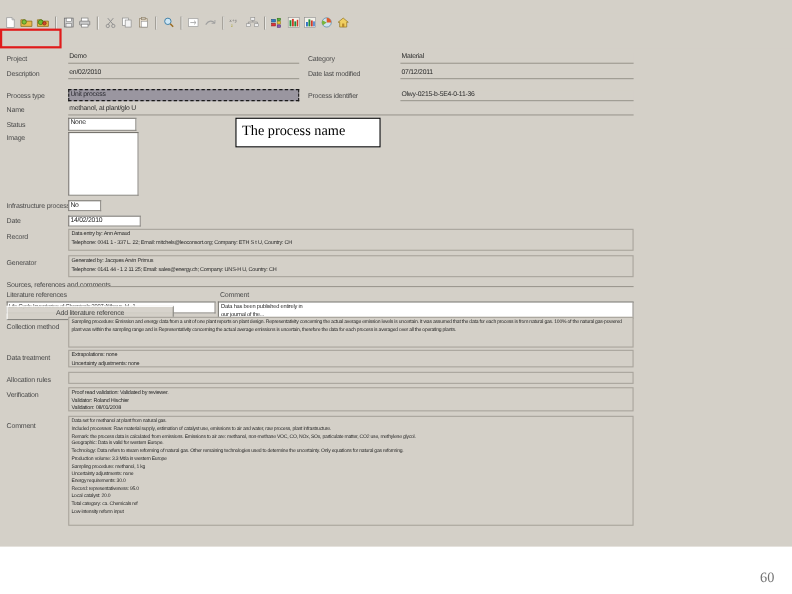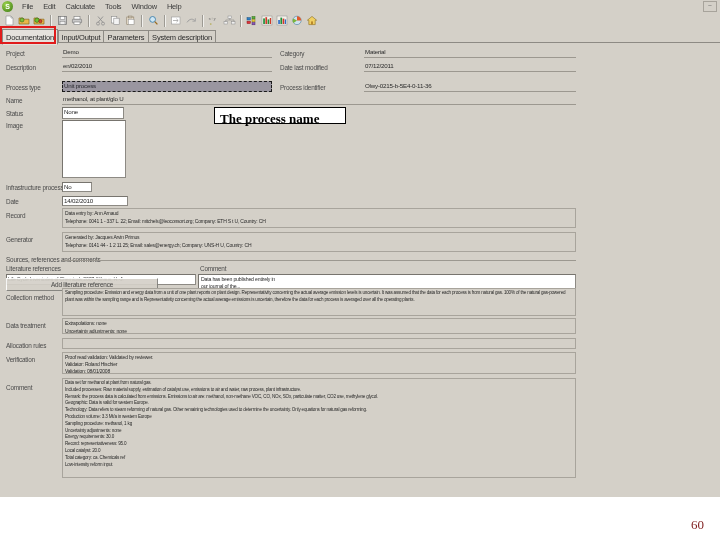--- a/index.html
+++ b/index.html
@@ -162,38 +162,28 @@
   }
 
   
   #slide-footer{
     position:absolute;left:0;top:497px;width:720px;height:43px;
     background:#ffffff;
   }
   #page-number{
     position:absolute;right:16px;top:20px;
     font-family:"Liberation Serif", serif;
-    font-size:13px;color:#7f1d1d;
+    font-size:13px;color:#737373;
   }
 </style>
 </head>
 <body>
 
 <div id="app-window">
 
-  <div id="menubar">
-    <div id="app-logo">S</div>
-    <div class="menu-item">File</div>
-    <div class="menu-item">Edit</div>
-    <div class="menu-item">Calculate</div>
-    <div class="menu-item">Tools</div>
-    <div class="menu-item">Window</div>
-    <div class="menu-item">Help</div>
-    <div id="win-close">–</div>
-  </div>
 
   <div id="toolbar">
 
     <div class="tbtn">
       <svg class="ico" width="11" height="11" viewBox="0 0 11 11">
         <path d="M2 1h5l2 2v7H2z" fill="#fdfdfd" stroke="#9a9a9a" stroke-width=".7"></path>
         <path d="M7 1v2h2" fill="none" stroke="#9a9a9a" stroke-width=".7"></path>
       </svg>
     </div>
     <div class="tbtn">
@@ -328,26 +318,20 @@
       </svg>
     </div>
     <div class="tbtn">
       <svg class="ico" width="12" height="11" viewBox="0 0 12 11">
         <path d="M6 1.4L1.4 5.2h1.4v4.4h6.4V5.2h1.4z" fill="#f0cf62" stroke="#8a6d1c" stroke-width=".6"></path>
         <rect x="5" y="6.4" width="2" height="3.2" fill="#b9892c"></rect>
       </svg>
     </div>
   </div>
 
-  <div id="tabstrip">
-    <div class="tab active" style="left:2px;width:54px;">Documentation</div>
-    <div class="tab" style="left:58px;width:44px;">Input/Output</div>
-    <div class="tab" style="left:103px;width:44px;">Parameters</div>
-    <div class="tab" style="left:148px;width:66px;">System description</div>
-  </div>
   <div id="tab-highlight"></div>
 
   <div id="form">
 
     <div class="lbl" style="left:6px;top:6px;">Project</div>
     <div class="fld" style="left:62px;top:4px;width:210px;height:10px;">Demo</div>
 
     <div class="lbl" style="left:280px;top:6px;">Category</div>
     <div class="fld" style="left:364px;top:4px;width:212px;height:10px;">Material</div>
 
@@ -423,21 +407,21 @@
 Sampling procedure: methanol, 1 kg
 Uncertainty adjustments: none
 Energy requirements: 30.0
 Record: representativeness: 95.0
 Local catalyst: 20.0
 Total category: ca. Chemicals ref
 Low-intensity reform input</div>
 
   </div>
 
-  <div class="callout" style="left:214px;top:107px;width:132px;height:17px;font-weight:bold;">The process name</div>
+  <div class="callout" style="left:214px;top:107px;width:132px;height:27px;">The process name</div>
 
 
 
 </div>
 
 <div id="slide-footer">
   <div id="page-number">60</div>
 </div>
 
 </body></html>

